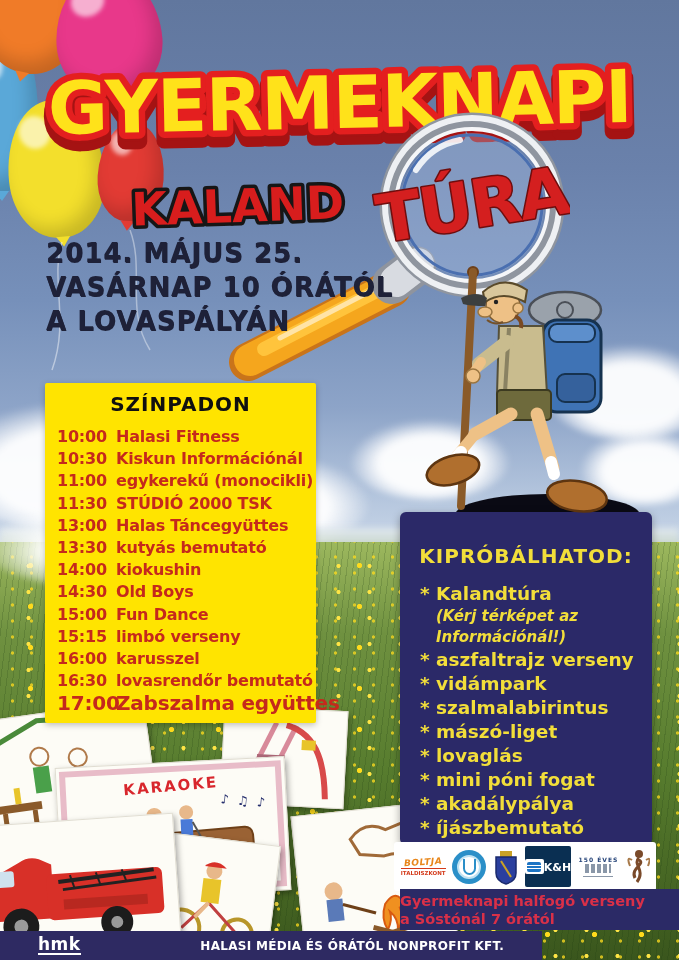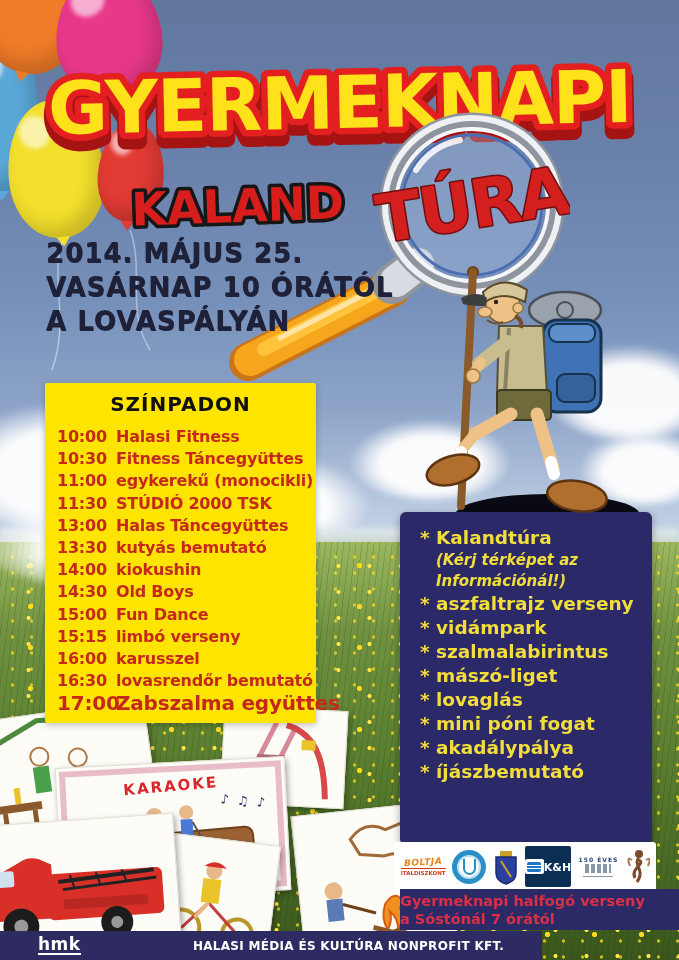--- a/index.html
+++ b/index.html
@@ -196,21 +196,21 @@
 
   <div class="stage-box">
     <div class="stage-header">SZÍNPADON</div>
     <div class="s-rows">
       <div class="s-row">
           <span class="s-time">10:00</span>
           <span class="s-act">Halasi Fitness</span>
         </div>
       <div class="s-row">
           <span class="s-time">10:30</span>
-          <span class="s-act">Fitness Táncegyüttes</span>
+          <span class="s-act">Kiskun Információnál</span>
         </div>
       <div class="s-row">
           <span class="s-time">11:00</span>
           <span class="s-act">egykerekű (monocikli)</span>
         </div>
       <div class="s-row">
           <span class="s-time">11:30</span>
           <span class="s-act">STÚDIÓ 2000 TSK</span>
         </div>
       <div class="s-row">
@@ -332,20 +332,21 @@
         <line x1="120" y1="108" x2="94" y2="112" stroke="#6e4018" stroke-width="3"></line>
         <path d="M84,96 Q78,110 84,122 Q90,112 88,104 Q96,112 94,124 Q102,112 98,100 Q104,108 104,118 Q110,106 100,92 Q94,84 84,96 Z" fill="#f09020" stroke="#d85a10" stroke-width="2"></path>
         <line x1="66" y1="130" x2="112" y2="120" stroke="#8a5a2a" stroke-width="5"></line>
         <line x1="70" y1="118" x2="108" y2="132" stroke="#8a5a2a" stroke-width="5"></line>
       </svg>
     </div>
   </div>
 
   <div class="panel-shadow"></div>
   <div class="panel">
+    <div class="panel-header">KIPRÓBÁLHATOD:</div>
     <div class="a-rows">
       <div class="a-row">
           <span class="a-bullet">*</span>
           <span class="a-label">Kalandtúra</span>
         </div>
       <div class="a-note">(Kérj térképet az Információnál!)</div>
       <div class="a-row">
           <span class="a-bullet">*</span>
           <span class="a-label">aszfaltrajz verseny</span>
         </div>
@@ -444,16 +445,16 @@
     </svg>
   </div>
 
   <div class="fish-box">
     <div>Gyermeknapi halfogó verseny</div>
     <div>a Sóstónál 7 órától</div>
   </div>
 
   <div class="footer">
     <span class="hmk">hmk</span>
-    <span class="company">HALASI MÉDIA ÉS KULTÚRA NONPROFIT KFT.</span>
+    <span class="company">HALASI MÉDIA ÉS ÓRÁTÓL NONPROFIT KFT.</span>
   </div>
 
 </div>
 
 </body></html>

